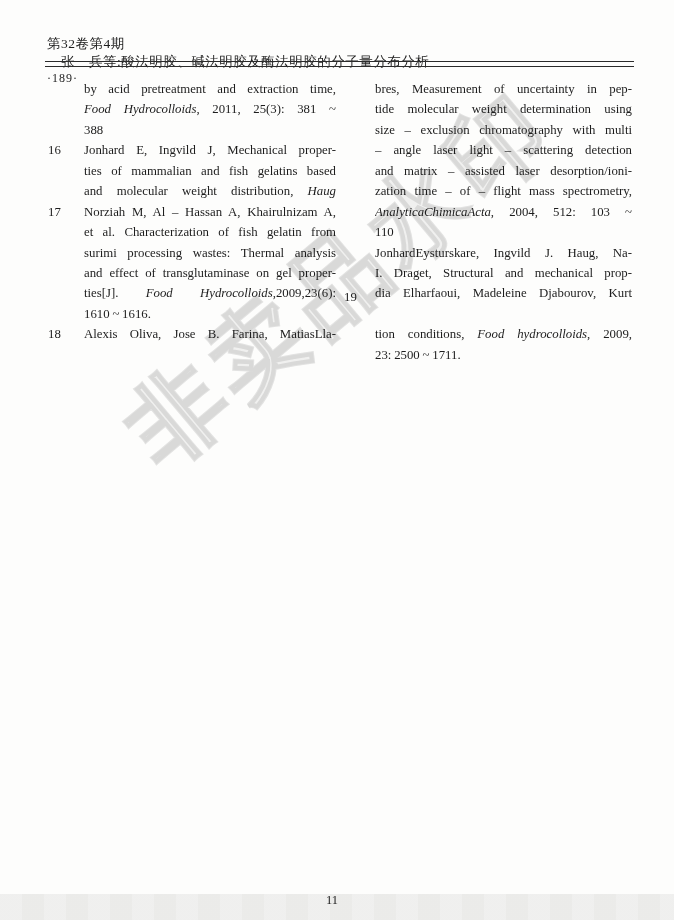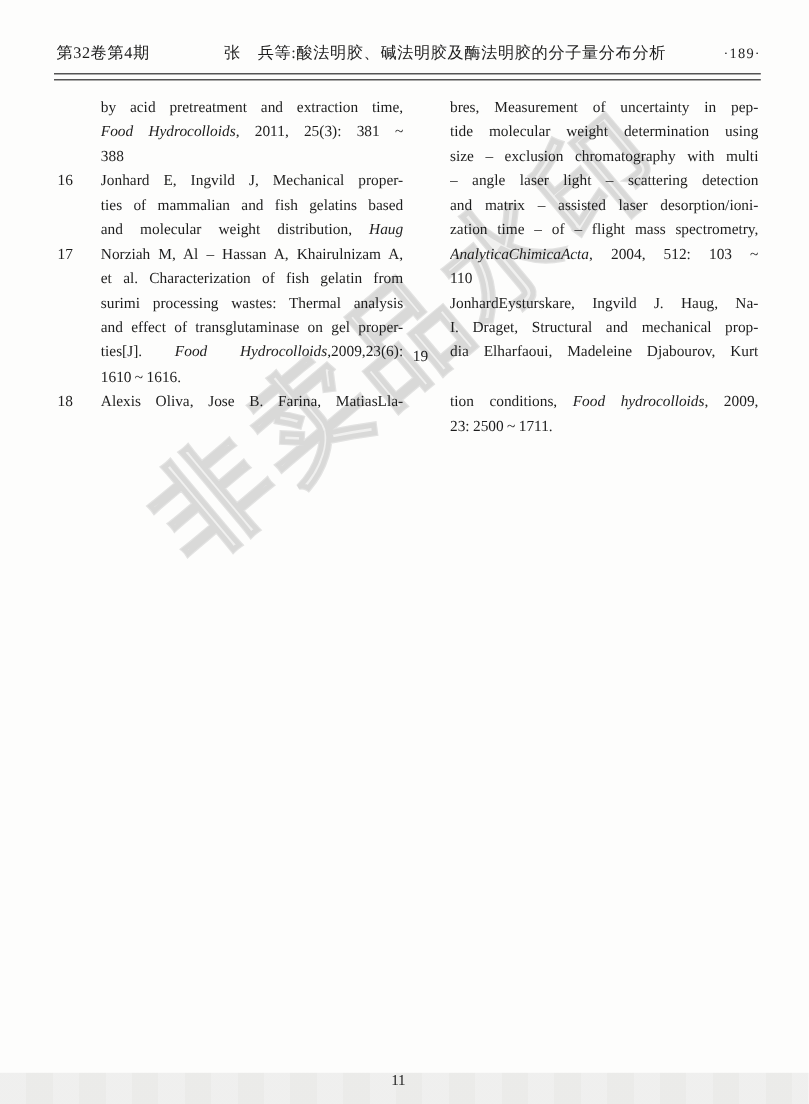--- a/index.html
+++ b/index.html
@@ -14,20 +14,21 @@
   .page {
     position:absolute; inset:0;
     background:#fdfdfc;
   }
   
   .header-row {
     position:absolute; left:47px; right:40px; top:35px;
     display:flex; align-items:baseline;
     font-size:13.5px;
     z-index:2;
+    flex-direction:column;
   }
   .h-left { flex:none; letter-spacing:0.5px; }
   .h-title { flex:1; text-align:center; letter-spacing:0.5px;padding-left:14px; }
   .h-right { flex:none; font-size:12px; letter-spacing:1px; }
   .rule {
     position:absolute; left:45px; right:40px; top:61px;
     height:6px;
     border-top:1.7px solid #2b2b2b;
     border-bottom:1.7px solid #2b2b2b;
     z-index:2;

